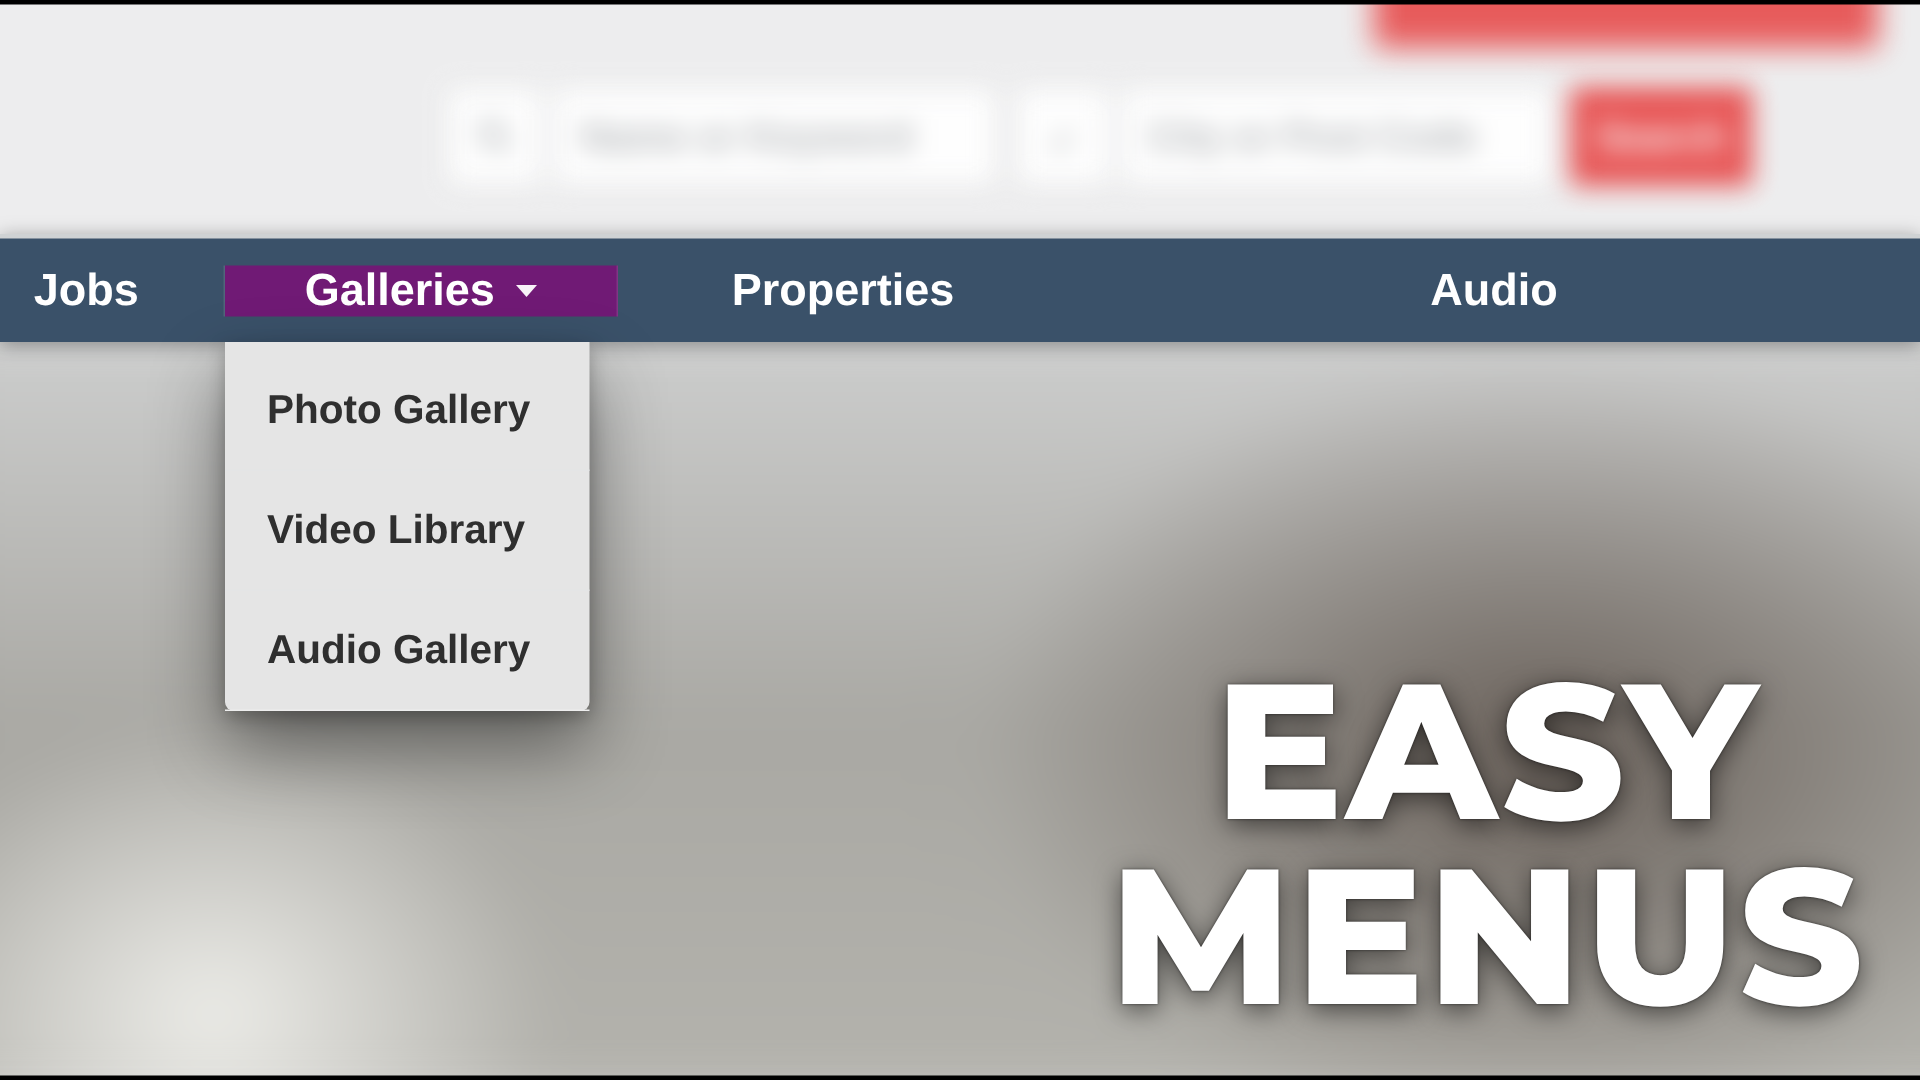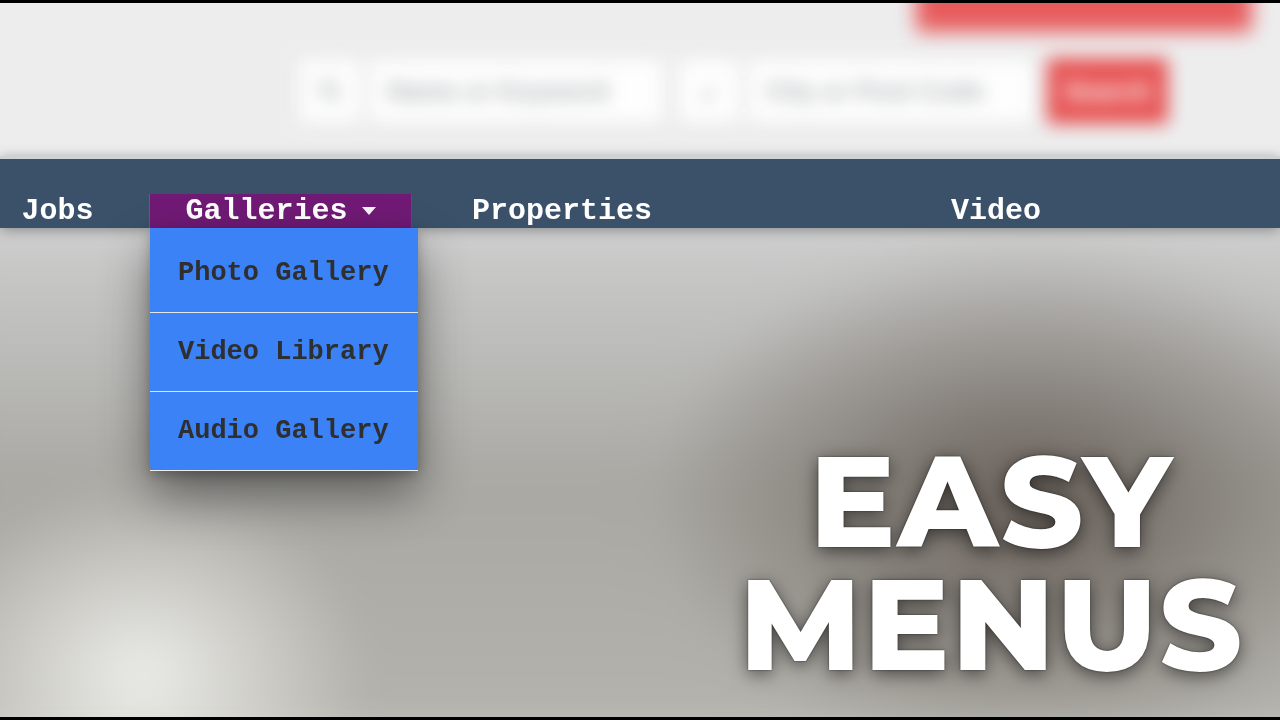--- a/index.html
+++ b/index.html
@@ -62,25 +62,24 @@
     position: absolute; top:-28px; right:28px; width:336px; height:60px;
     background:#e74c4c; border-radius:3px;
     filter: blur(10px); opacity:0.9; z-index:2;
   }
 
   
   .navbar {
     position: absolute; left:0; right:0; top:156px; height:72px;
     background: #3a5169;
     border-top: 3px solid #cfd2d4;
-    display:flex; align-items:flex-end;
+    display:flex; align-items:center;
     z-index: 5;
     box-shadow: 0 2px 12px rgba(0,0,0,0.35);
     color:#fff;
-    font-family:Liberation Mono, monospace;
   }
   .nav-item {
     display:flex; align-items:center; justify-content:center;
     font-size:30px; font-weight:600;
     padding: 0 34px;
     position:relative;
     cursor:pointer;
     white-space:nowrap;
   }
   .nav-item.jobs { width:150px; padding-left:0; border-right:1px solid rgba(255,255,255,0.12); }
@@ -94,27 +93,26 @@
     border-right:7px solid transparent;
     border-top:8px solid #ffffff;
     display:inline-block;
     opacity:0.95;
   }
 
   
   .dropdown {
     position:absolute;
     left:150px; top:228px;
-    width:268px;
-    background:#3b82f6;
+    width:243px;
+    background:#e5e5e5;
     border-radius:0 0 6px 6px;
     box-shadow: 0 24px 50px rgba(0,0,0,0.45), 0 4px 12px rgba(0,0,0,0.25);
     z-index:6;
     padding-top:6px;
-    font-family:Liberation Mono, monospace;
   }
   .dropdown-item {
     padding:24px 28px;
     font-size:27px;
     font-weight:600;
     color:#2f2f2f;
     border-bottom:1px solid #e4e5e6;
     cursor:pointer;
   }
   .dropdown-item:last-child { border-bottom:1px solid #eeeeee; }
@@ -175,21 +173,21 @@
     <span>Jobs</span>
   </div>
   <div class="nav-item galleries">
     <span>Galleries</span>
     <span class="caret"></span>
   </div>
   <div class="nav-item properties">
     <span>Properties</span>
   </div>
   <div class="nav-item blog">
-    <span>Video</span>
+    <span>Audio</span>
   </div>
 </div>
 
 <div class="dropdown">
   <div class="dropdown-item">Photo Gallery</div>
   <div class="dropdown-item">Video Library</div>
   <div class="dropdown-item">Audio Gallery</div>
 </div>
 
 <div class="caption">

